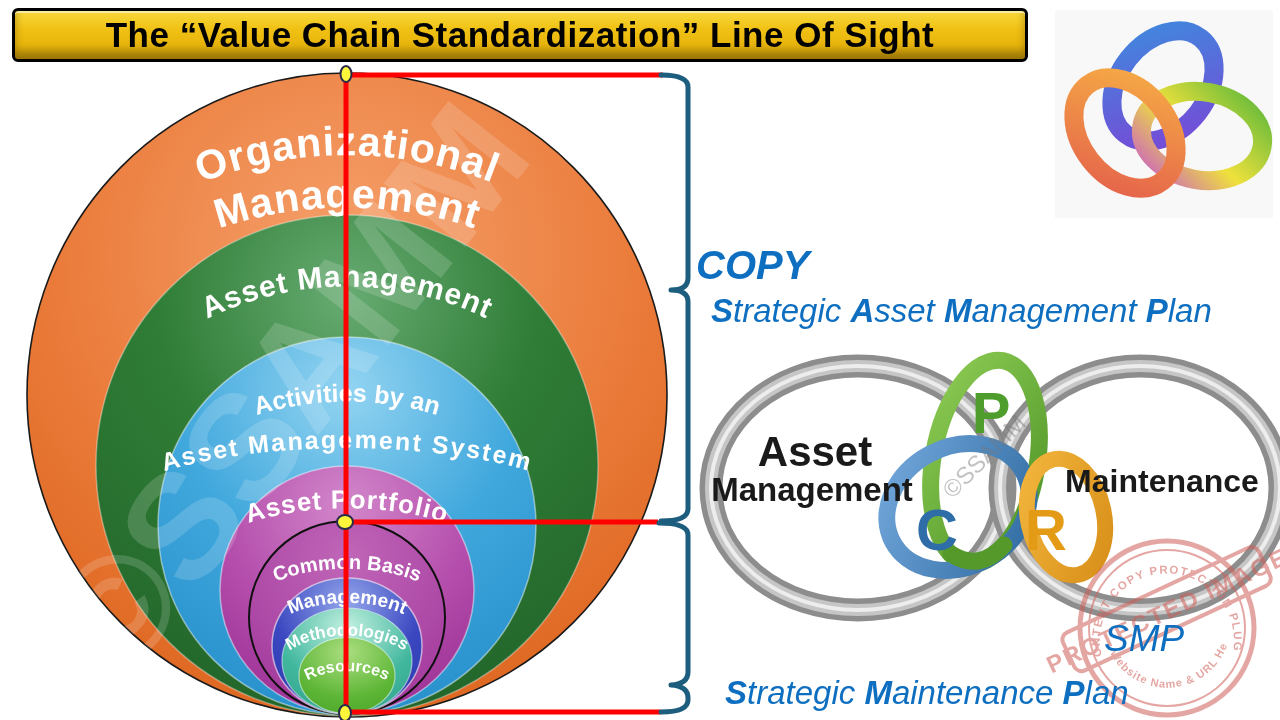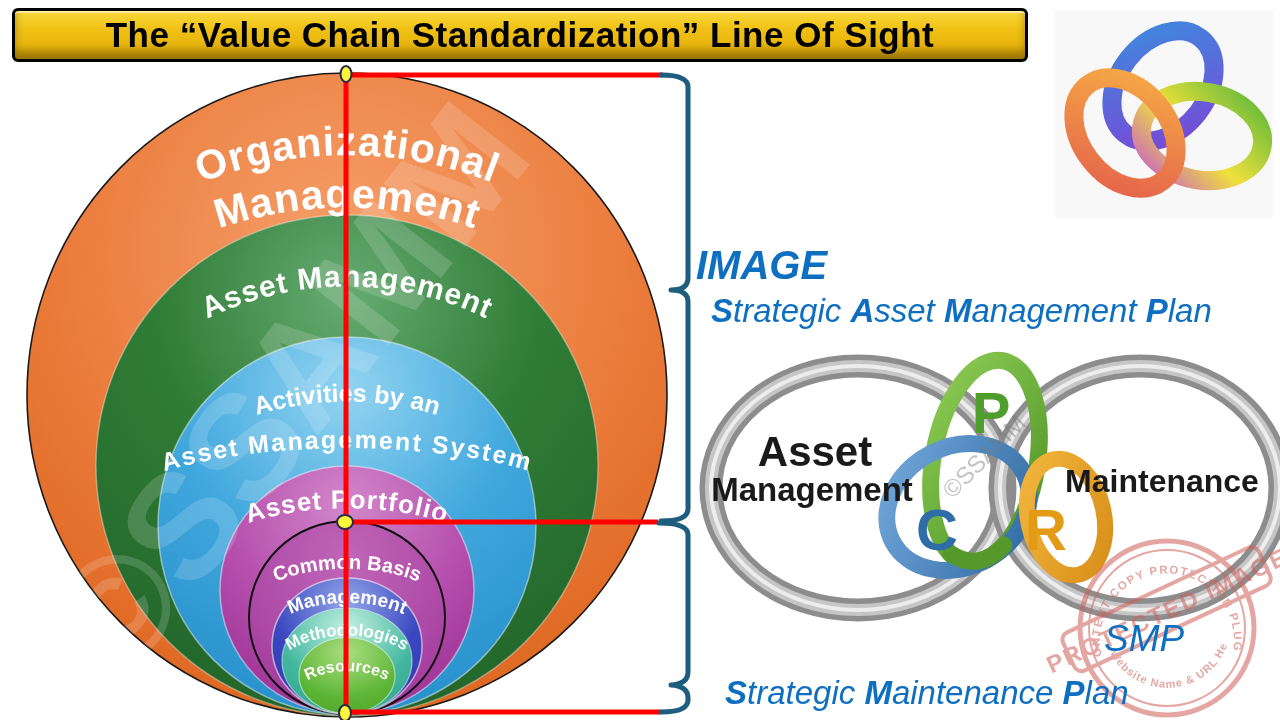--- a/index.html
+++ b/index.html
@@ -207,21 +207,21 @@
     <text font-size="11.5" font-weight="bold" letter-spacing="1.5" fill="#cf5f58" text-anchor="middle">
       <textPath href="#stampTop" startOffset="50%">CONTENT COPY PROTECTION PLUGIN</textPath></text>
     <text font-size="11" font-weight="bold" letter-spacing="1" fill="#cf5f58" text-anchor="middle">
       <textPath href="#stampBottom" startOffset="50%">My Website Name &amp; URL Here</textPath></text>
     <g transform="rotate(-25 1167 610)">
       <rect x="1059" y="588" width="216" height="42" rx="8" fill="none" stroke="#cf5f58" stroke-width="4"></rect>
       <text x="1167" y="619" text-anchor="middle" font-size="24" font-weight="bold" letter-spacing="2" fill="#cf5f58">PROTECTED IMAGE</text>
     </g>
   </svg>
 
-  <div class="abs blue-it abbr" style="left:696px;top:243px;">IMAGE</div>
+  <div class="abs blue-it abbr" style="left:696px;top:243px;">COPY</div>
   <div class="abs blue-it full" style="left:696px;top:292px;white-space:nowrap;"><b>S</b>trategic <b>A</b>sset <b>M</b>anagement <b>P</b>lan</div>
 
   <div class="abs blue-it" style="left:1104px;top:618px;font-size:37px;font-weight:normal;">SMP</div>
   <div class="abs blue-it full" style="left:710px;top:674px;white-space:nowrap;"><b>S</b>trategic <b>M</b>aintenance <b>P</b>lan</div>
 
   <svg width="1280" height="720" viewBox="0 0 1280 720">
     <g stroke="#ff0000" stroke-width="5">
       <line x1="346" y1="74" x2="346" y2="714"></line>
       <line x1="346" y1="75" x2="663" y2="75"></line>
       <line x1="346" y1="522" x2="658" y2="522"></line>

